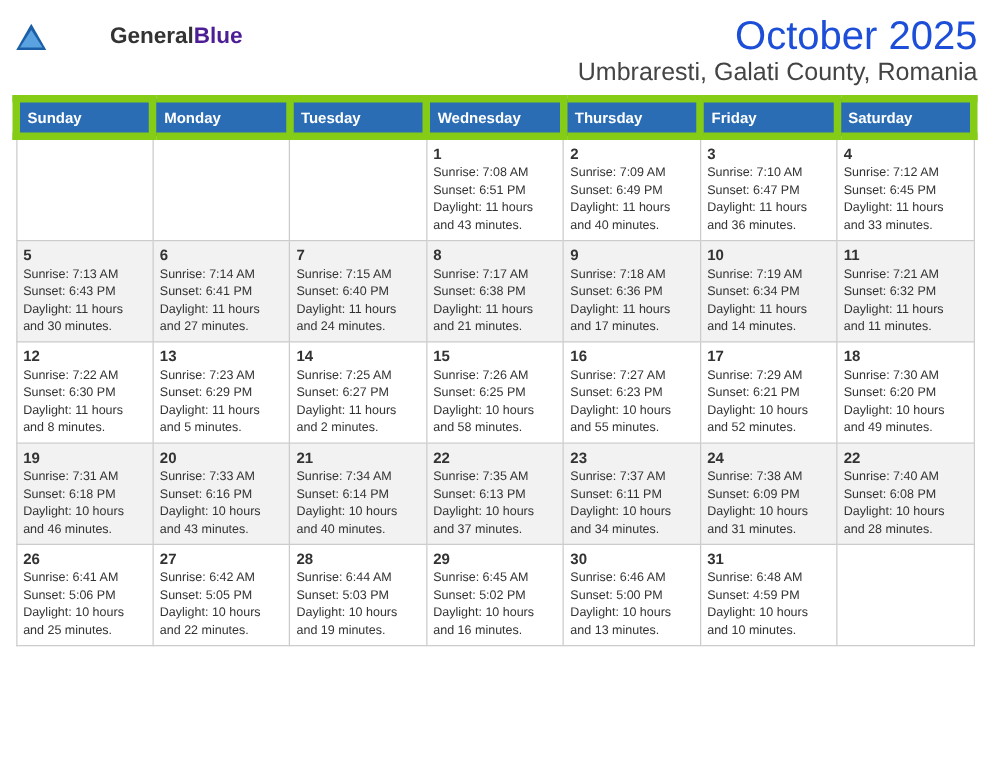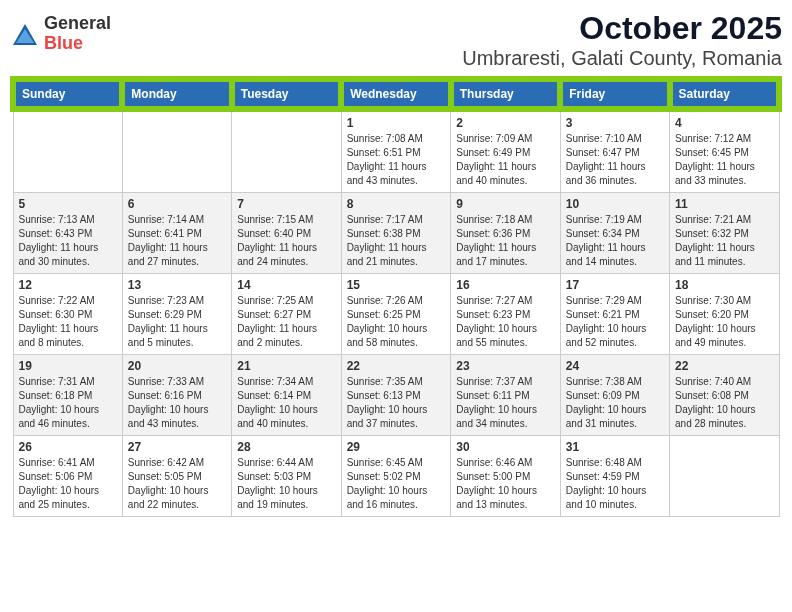--- a/index.html
+++ b/index.html
@@ -16,41 +16,42 @@
       justify-content: space-between;
       margin-bottom: 6px;
     }
     .logo {
       display: flex;
       align-items: center;
       margin-top: 4px;
     }
     .logo-text {
       display: flex;
-      flex-direction: column;
+      flex-direction: row;
       font-size: 18px;
       font-weight: bold;
       line-height: 1.1;
+      margin-left: 44px;
     }
     .logo-general { color: #333; }
-    .logo-blue { color: #ef4444; }
+    .logo-blue { color: #4c1d95; }
     .logo-icon {
       width: 30px;
       height: 30px;
       margin-right: 4px;
       position: relative;
       top: 2px;
     }
     .title-block {
       text-align: right;
     }
     .month-title {
       font-size: 32px;
-      font-weight: bold;
-      color: #0f172a;
+      font-weight: normal;
+      color: #1d4ed8;
     }
     .subtitle {
       font-size: 20px;
       color: #444;
     }
     .calendar {
       width: 100%;
       border-collapse: collapse;
       border: 1px solid #ccc;
     }

